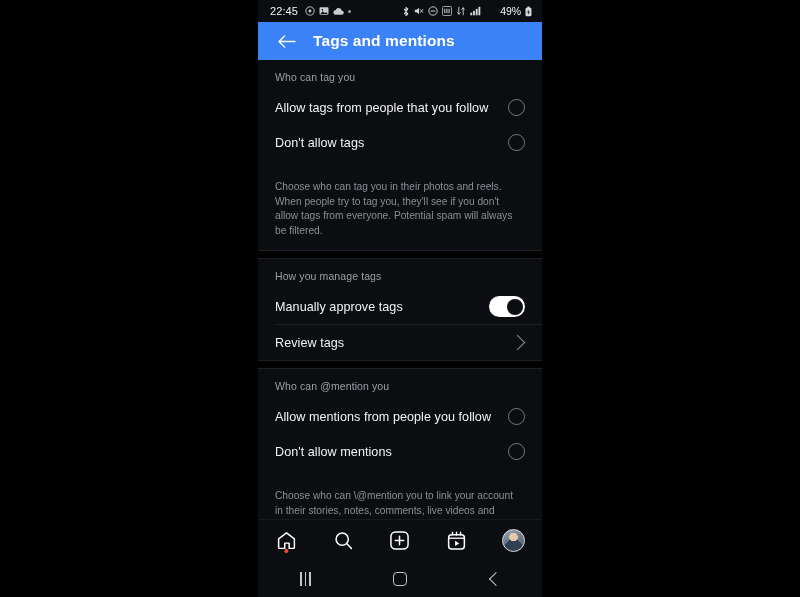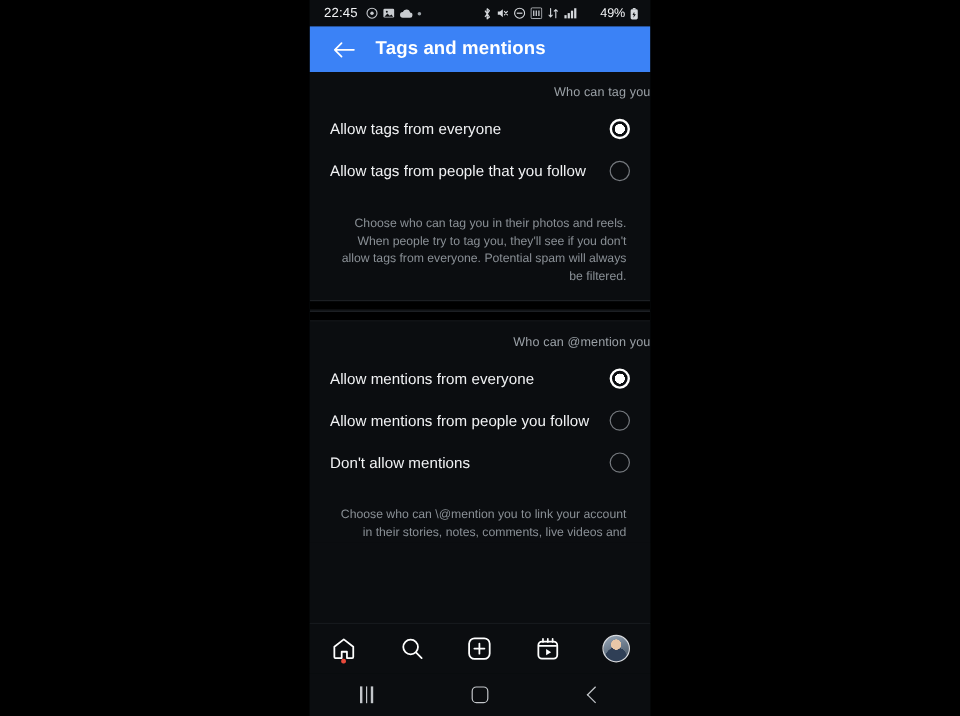--- a/index.html
+++ b/index.html
@@ -17,21 +17,20 @@
 
   
   #phone {
     position: absolute;
     left: 258px;
     top: 0;
     width: 284px;
     height: 597px;
     background: #0b0d10;
     overflow: hidden;
-    text-align: right;
   }
 
   
   .statusbar {
     height: 22px;
     display: flex;
     align-items: center;
     justify-content: space-between;
     padding: 0 10px 0 12px;
     box-sizing: border-box;
@@ -319,46 +318,59 @@
       </svg>
     </div>
     <div class="page-title">Tags and mentions</div>
   </div>
 
   <div class="content">
 
     <div class="section">
       <div class="section-label">Who can tag you</div>
 
-      <div class="row">
-        <span class="row-label">Allow tags from everyone</span>
-        <span class="radio checked"></span>
-      </div>
 
       <div class="row">
         <span class="row-label">Allow tags from people that you follow</span>
         <span class="radio"></span>
       </div>
 
+      <div class="row">
+        <span class="row-label">Don't allow tags</span>
+        <span class="radio"></span>
+      </div>
 
       <div class="desc">Choose who can tag you in their photos and reels. When people try to tag you, they'll see if you don't allow tags from everyone. Potential spam will always be filtered.</div>
     </div>
 
     <div class="section-gap"></div>
 
+    <div class="section">
+      <div class="section-label">How you manage tags</div>
+
+      <div class="row">
+        <span class="row-label">Manually approve tags</span>
+        <span class="toggle">
+          <span class="knob"></span>
+        </span>
+      </div>
+
+      <div class="row-divider"></div>
+
+      <div class="row">
+        <span class="row-label">Review tags</span>
+        <span class="chevron"></span>
+      </div>
+    </div>
 
     <div class="section-gap"></div>
 
     <div class="section">
       <div class="section-label">Who can @mention you</div>
 
-      <div class="row">
-        <span class="row-label">Allow mentions from everyone</span>
-        <span class="radio checked"></span>
-      </div>
 
       <div class="row">
         <span class="row-label">Allow mentions from people you follow</span>
         <span class="radio"></span>
       </div>
 
       <div class="row">
         <span class="row-label">Don't allow mentions</span>
         <span class="radio"></span>
       </div>

